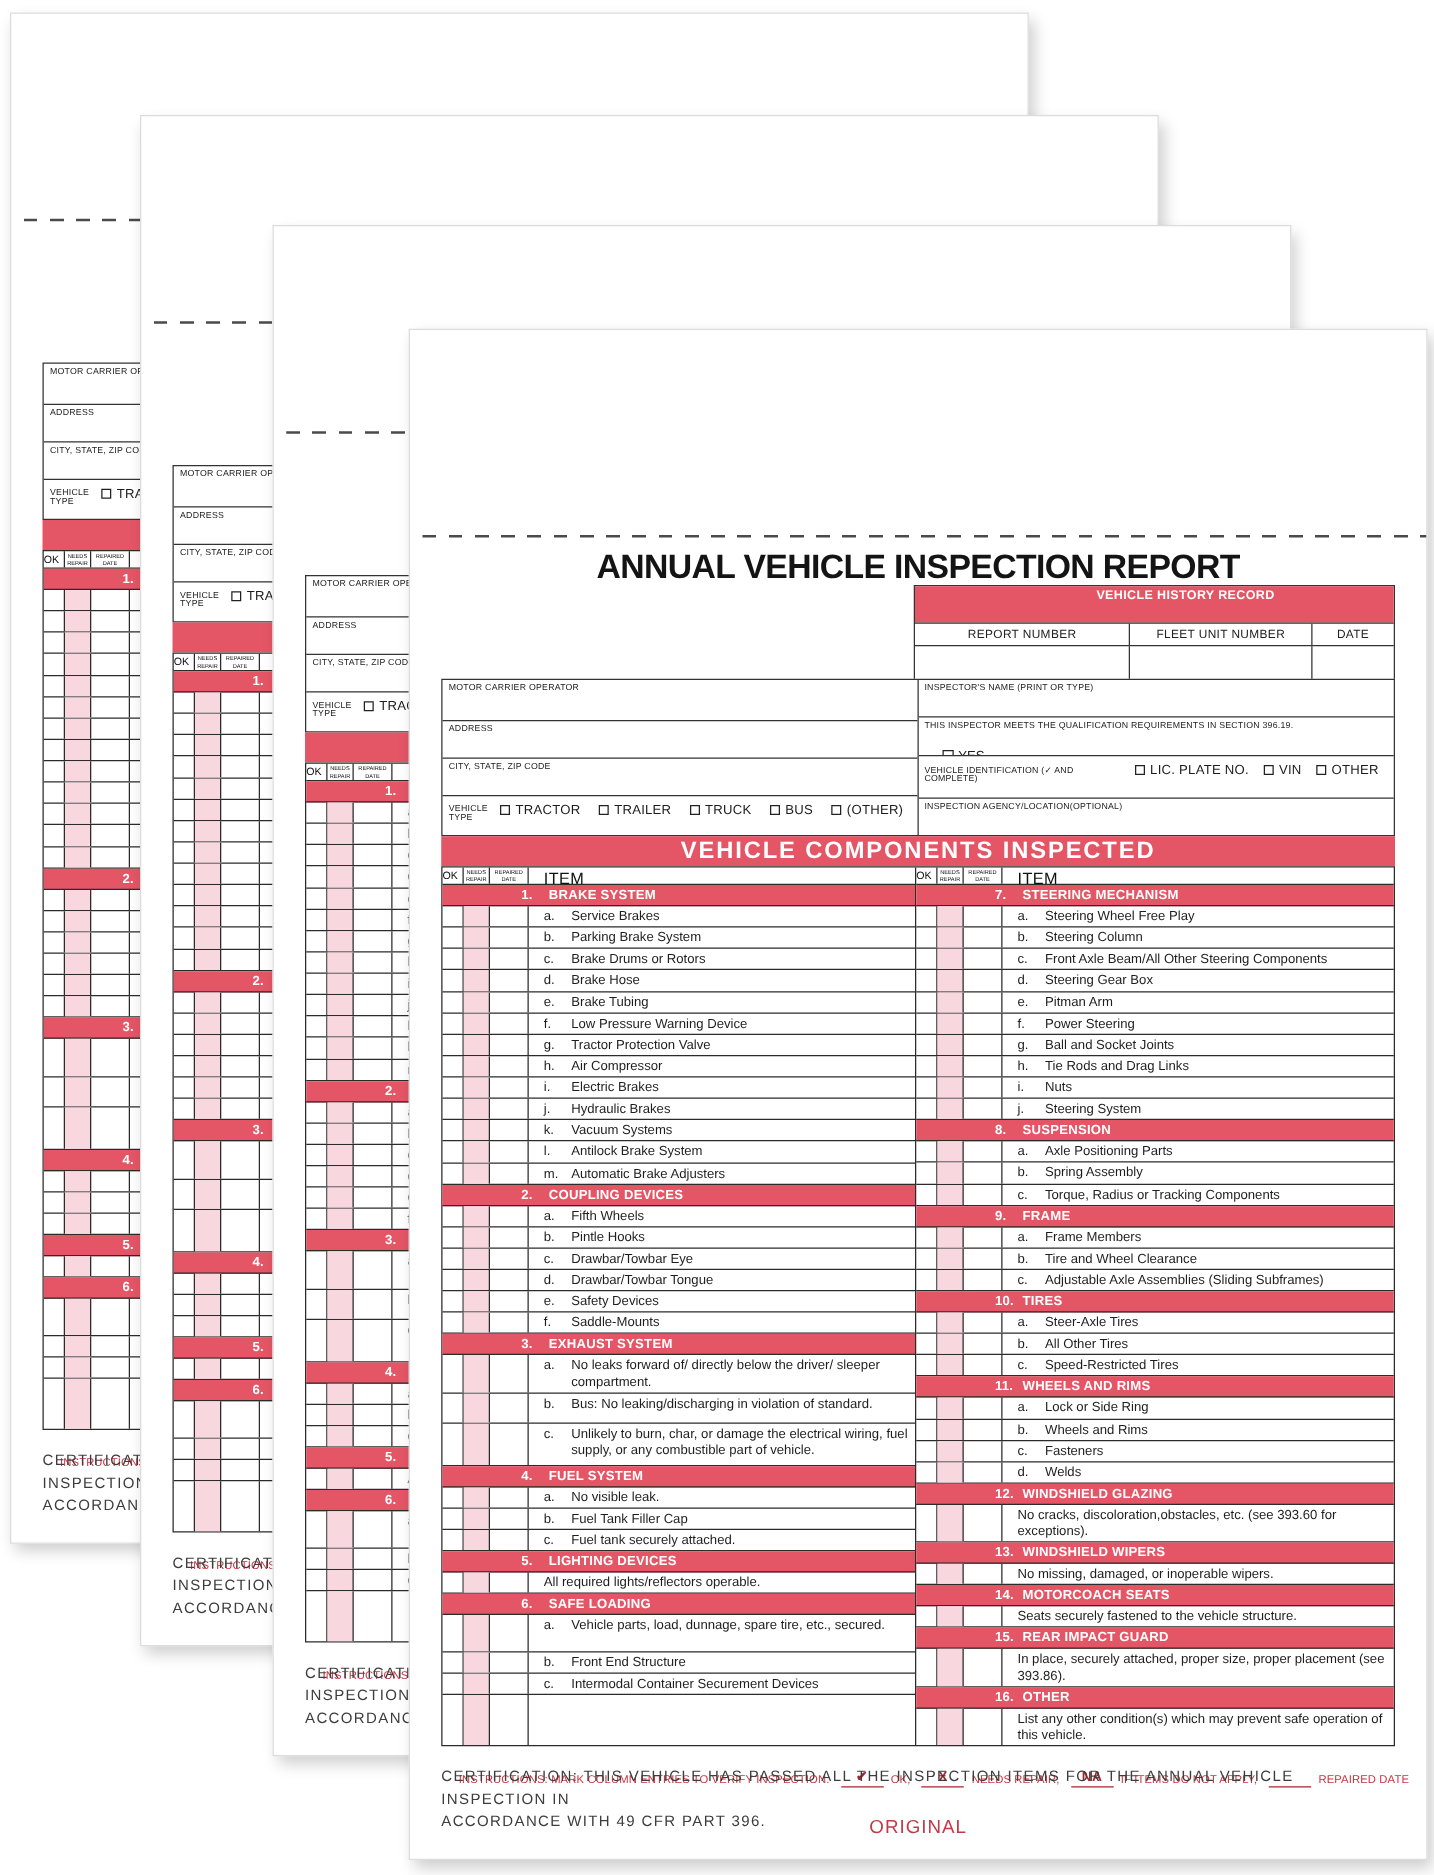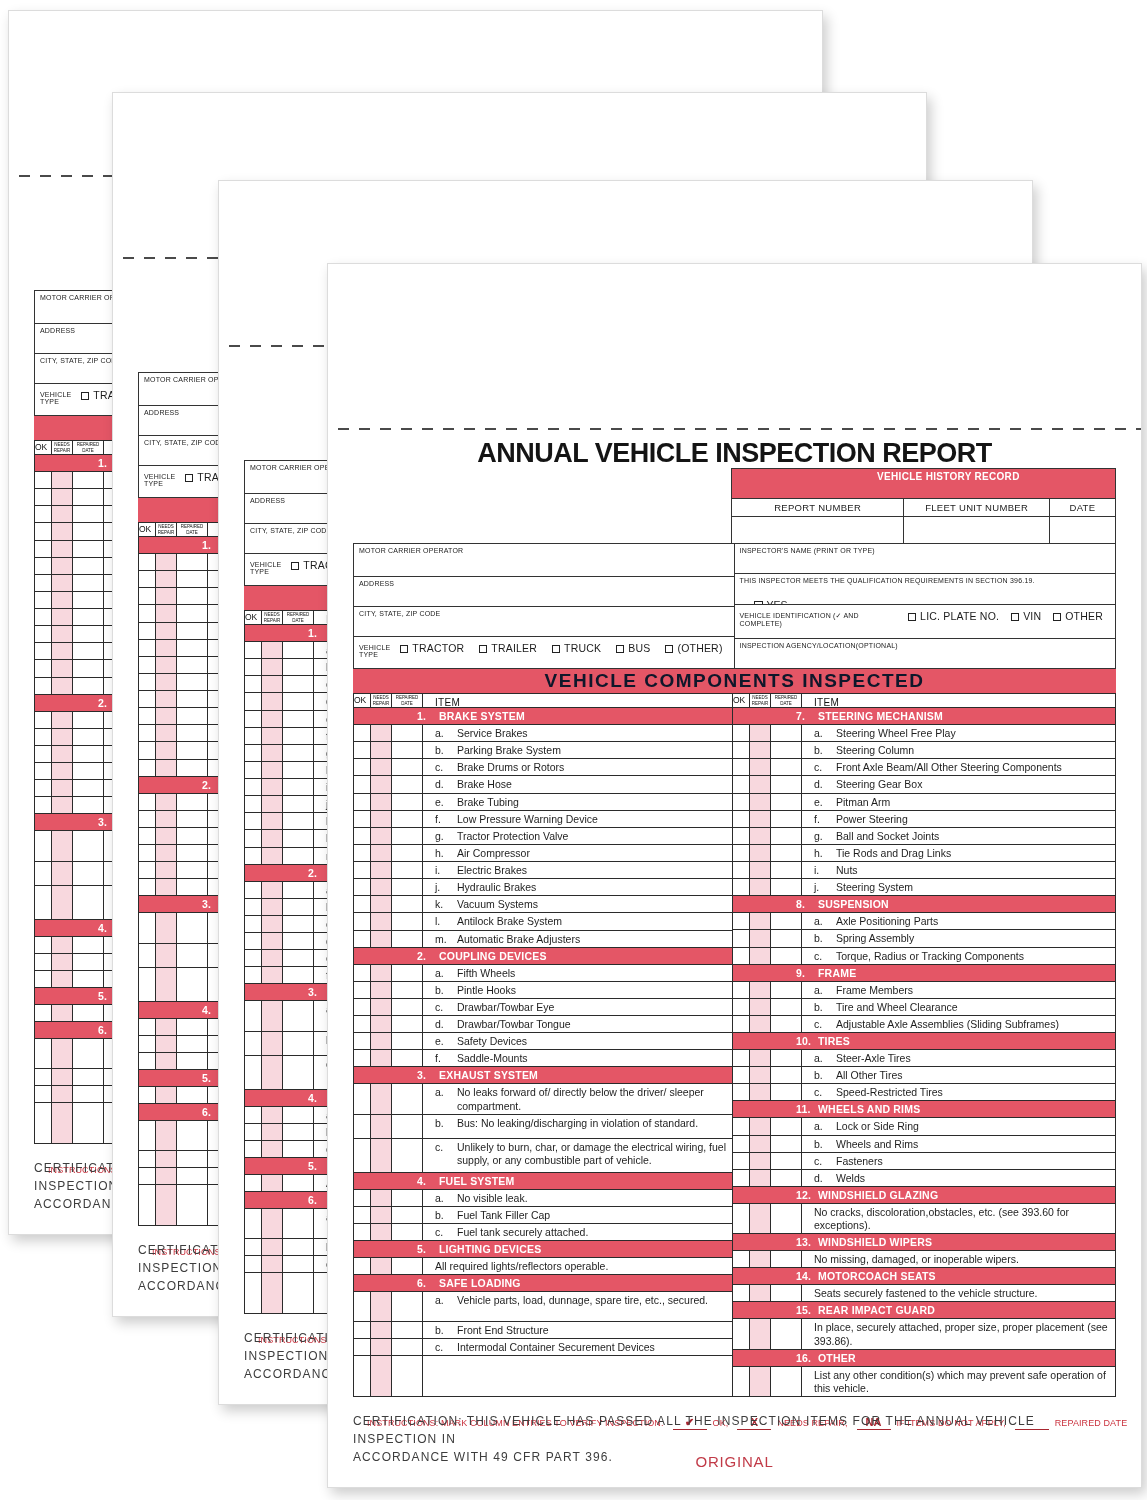--- a/index.html
+++ b/index.html
@@ -65,42 +65,42 @@
   }
   .yesline { display: block; margin: 4px 0 0 14px; font-size: 10.5px; color: #1c1c1c; }
   .yesline .cb { width: 9px; height: 9px; }
   .vid { display: flex; align-items: flex-start; }
   .vid .flabel { margin-top: 4px; }
   .vid .optwrap { margin-left: 6px; margin-top: 2px; }
   .vid .opt { margin-right: 12px; }
   
   .banner {
     position: absolute; top: 405px; left: 25px; width: 763px; height: 24px;
-    background: var(--red); color: #0f172a; text-align: center;
+    background: var(--red); color: #ffffff; text-align: center;
     font-size: 19px; font-weight: bold; letter-spacing: 1.5px; line-height: 24px;
   }
   .components {
     position: absolute; top: 429px; left: 25px; width: 763px;
     display: flex; border: 1.5px solid #2b2b2b; background: #fff;
   }
   .half { display: flex; flex-direction: column; }
   .lhalf { width: 379px; border-right: 1px solid #2b2b2b; }
   .rhalf { flex: 1; }
   .chead { display: flex; height: 14px; border-bottom: 1px solid #2b2b2b; }
   .cell { border-right: 1px solid #2b2b2b; }
   .cell.ok { width: 17px; }
   .cell.nr { width: 21px; }
   .cell.rd { width: 31px; }
   .cell.item { flex: 1; border-right: none; }
   .chead .ok { font-size: 8.5px; color: #111; text-align: left; line-height: 13px; }
   .chead .nr i, .chead .rd i {
     display: block; font-style: normal; font-size: 4.5px; color: #111;
     text-align: center; line-height: 6px; padding-top: 0.5px;
   }
-  .chead .item { font-size: 10px; color: #111; text-align: right; line-height: 13px; letter-spacing: 0.3px; }
+  .chead .item { font-size: 13px; color: #111; text-align: right; line-height: 13px; letter-spacing: 0.3px; }
   .rows { display: flex; flex-direction: column; flex: 1; }
   .sec-bar {
     min-height: 17px; background: var(--red); color: #fff;
     font-size: 10.5px; font-weight: bold; line-height: 16px;
     padding-left: 63px; border-bottom: 1px solid #2b2b2b; letter-spacing: 0.2px;
   }
   .secno { display: inline-block; min-width: 22px; }
   .crow { display: flex; border-bottom: 1px solid #2b2b2b; min-height: 17px; }
   .crow:last-child { border-bottom: none; }
   .crow.grow { flex: 1; }

